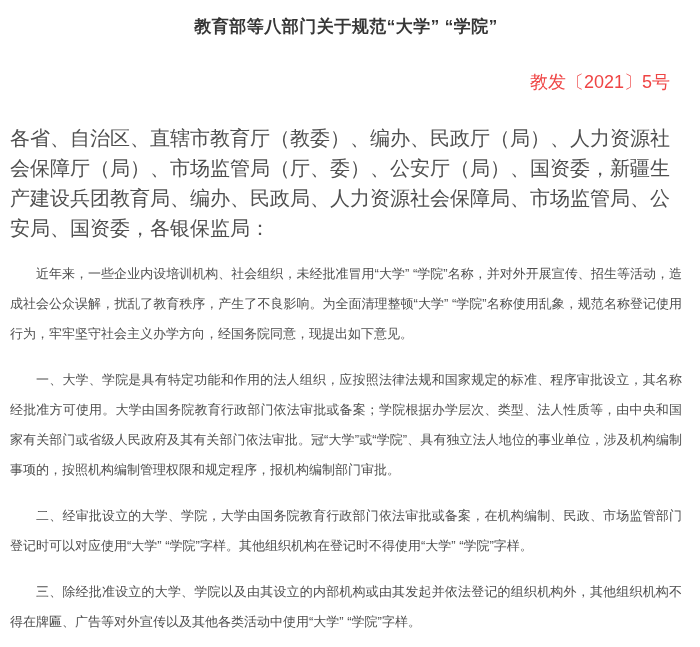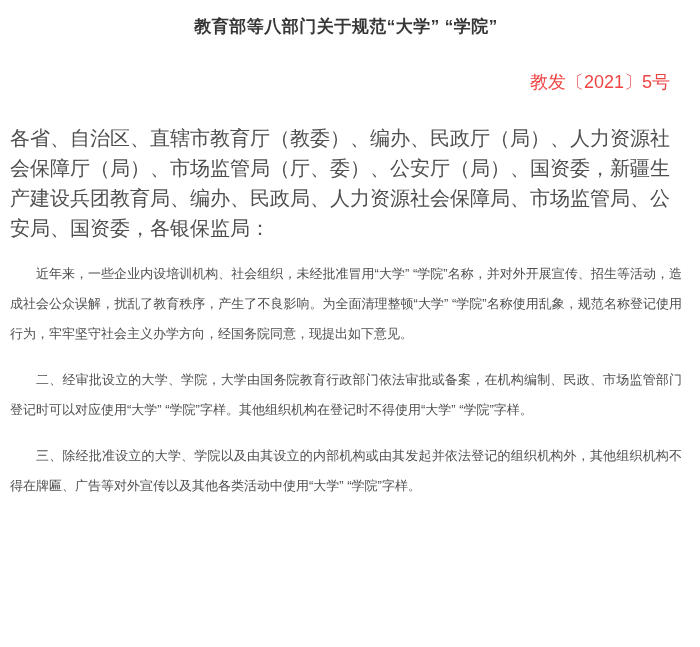--- a/index.html
+++ b/index.html
@@ -59,17 +59,18 @@
   <h1 class="title">
     <span class="title-line">教育部等八部门关于规范“大学” “学院”</span>
   </h1>
 
   <div class="doc-number">教发〔2021〕5号</div>
 
   <p class="addressee">各省、自治区、直辖市教育厅（教委）、编办、民政厅（局）、人力资源社会保障厅（局）、市场监管局（厅、委）、公安厅（局）、国资委，新疆生产建设兵团教育局、编办、民政局、人力资源社会保障局、市场监管局、公安局、国资委，各银保监局：</p>
 
   <p class="para">近年来，一些企业内设培训机构、社会组织，未经批准冒用“大学” “学院”名称，并对外开展宣传、招生等活动，造成社会公众误解，扰乱了教育秩序，产生了不良影响。为全面清理整顿“大学” “学院”名称使用乱象，规范名称登记使用行为，牢牢坚守社会主义办学方向，经国务院同意，现提出如下意见。</p>
 
+  <p class="para">一、大学、学院是具有特定功能和作用的法人组织，应按照法律法规和国家规定的标准、程序审批设立，其名称经批准方可使用。大学由国务院教育行政部门依法审批或备案；学院根据办学层次、类型、法人性质等，由中央和国家有关部门或省级人民政府及其有关部门依法审批。冠“大学”或“学院”、具有独立法人地位的事业单位，涉及机构编制事项的，按照机构编制管理权限和规定程序，报机构编制部门审批。</p>
 
   <p class="para">二、经审批设立的大学、学院，大学由国务院教育行政部门依法审批或备案，在机构编制、民政、市场监管部门登记时可以对应使用“大学” “学院”字样。其他组织机构在登记时不得使用“大学” “学院”字样。</p>
 
   <p class="para">三、除经批准设立的大学、学院以及由其设立的内部机构或由其发起并依法登记的组织机构外，其他组织机构不得在牌匾、广告等对外宣传以及其他各类活动中使用“大学” “学院”字样。</p>
 </div>
 
 </body></html>

